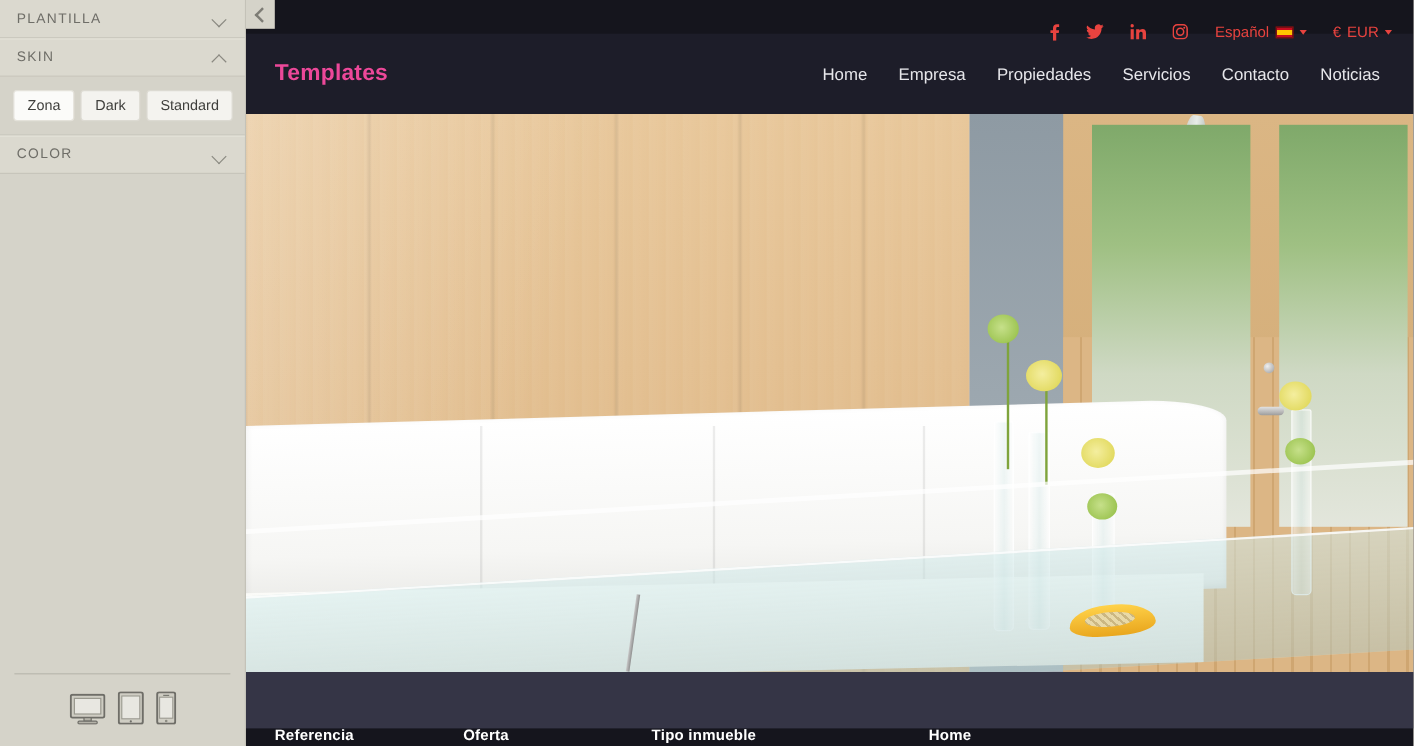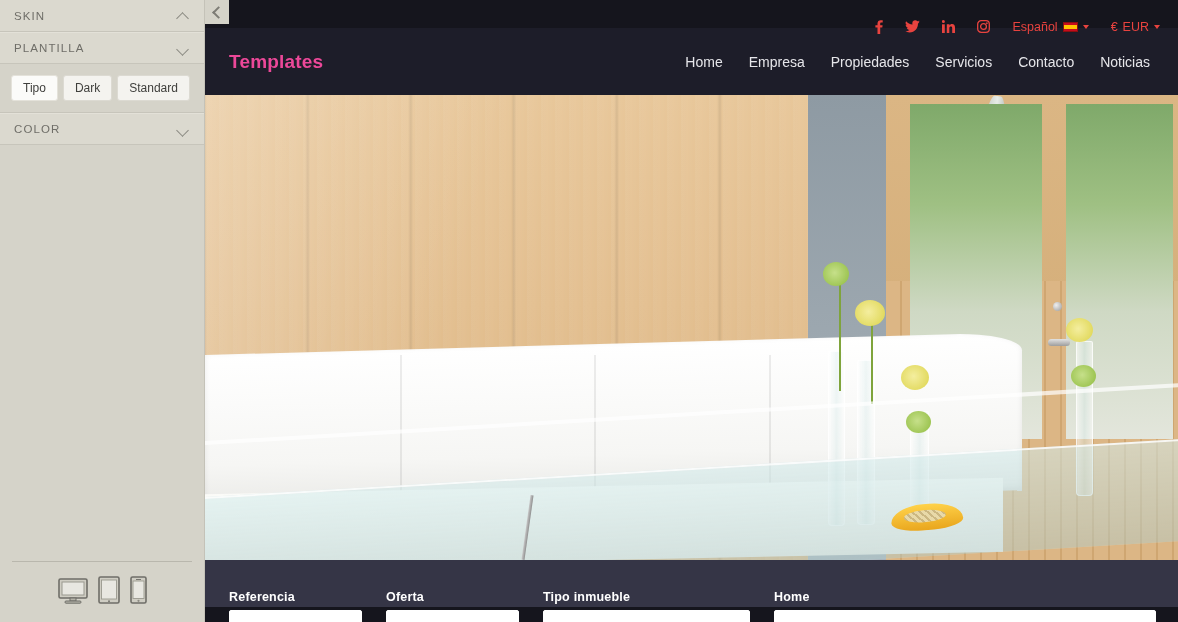--- a/index.html
+++ b/index.html
@@ -329,21 +329,21 @@
     width: 58%; height: 48%;
     background: repeating-linear-gradient(45deg,#e8d9a8 0 3px,#cbb782 3px 5px);
     border-radius: 50%;
   }
 
   
   #searchbar {
     position: relative;
     height: 47px;
     background: #353546;
-    padding: 0 24px;
+    padding: 16px 24px;
   }
   .search-fields {
     display: flex;
     align-items: flex-start;
     gap: 24px;
     padding-top: 30px;
   }
   .field { display: flex; flex-direction: column; }
   .field-label {
     color: #ffffff;
@@ -364,32 +364,32 @@
   .f-zona  { width: 382px; }
 </style>
 </head>
 <body>
 
 <div id="app">
 
   <aside id="sidebar">
 
     <div class="panel-header">
+      <span class="panel-title">PLANTILLA</span>
+      <span class="chev"></span>
+    </div>
+
+    <div class="panel-header">
       <span class="panel-title">SKIN</span>
       <span class="chev up"></span>
     </div>
 
-    <div class="panel-header">
-      <span class="panel-title">PLANTILLA</span>
-      <span class="chev"></span>
-    </div>
-
     <div class="panel-body">
       <div class="skin-buttons">
-        <button class="skin-btn active">Tipo</button>
+        <button class="skin-btn active">Zona</button>
         <button class="skin-btn">Dark</button>
         <button class="skin-btn">Standard</button>
       </div>
     </div>
 
     <div class="panel-header">
       <span class="panel-title">COLOR</span>
       <span class="chev"></span>
     </div>
 

